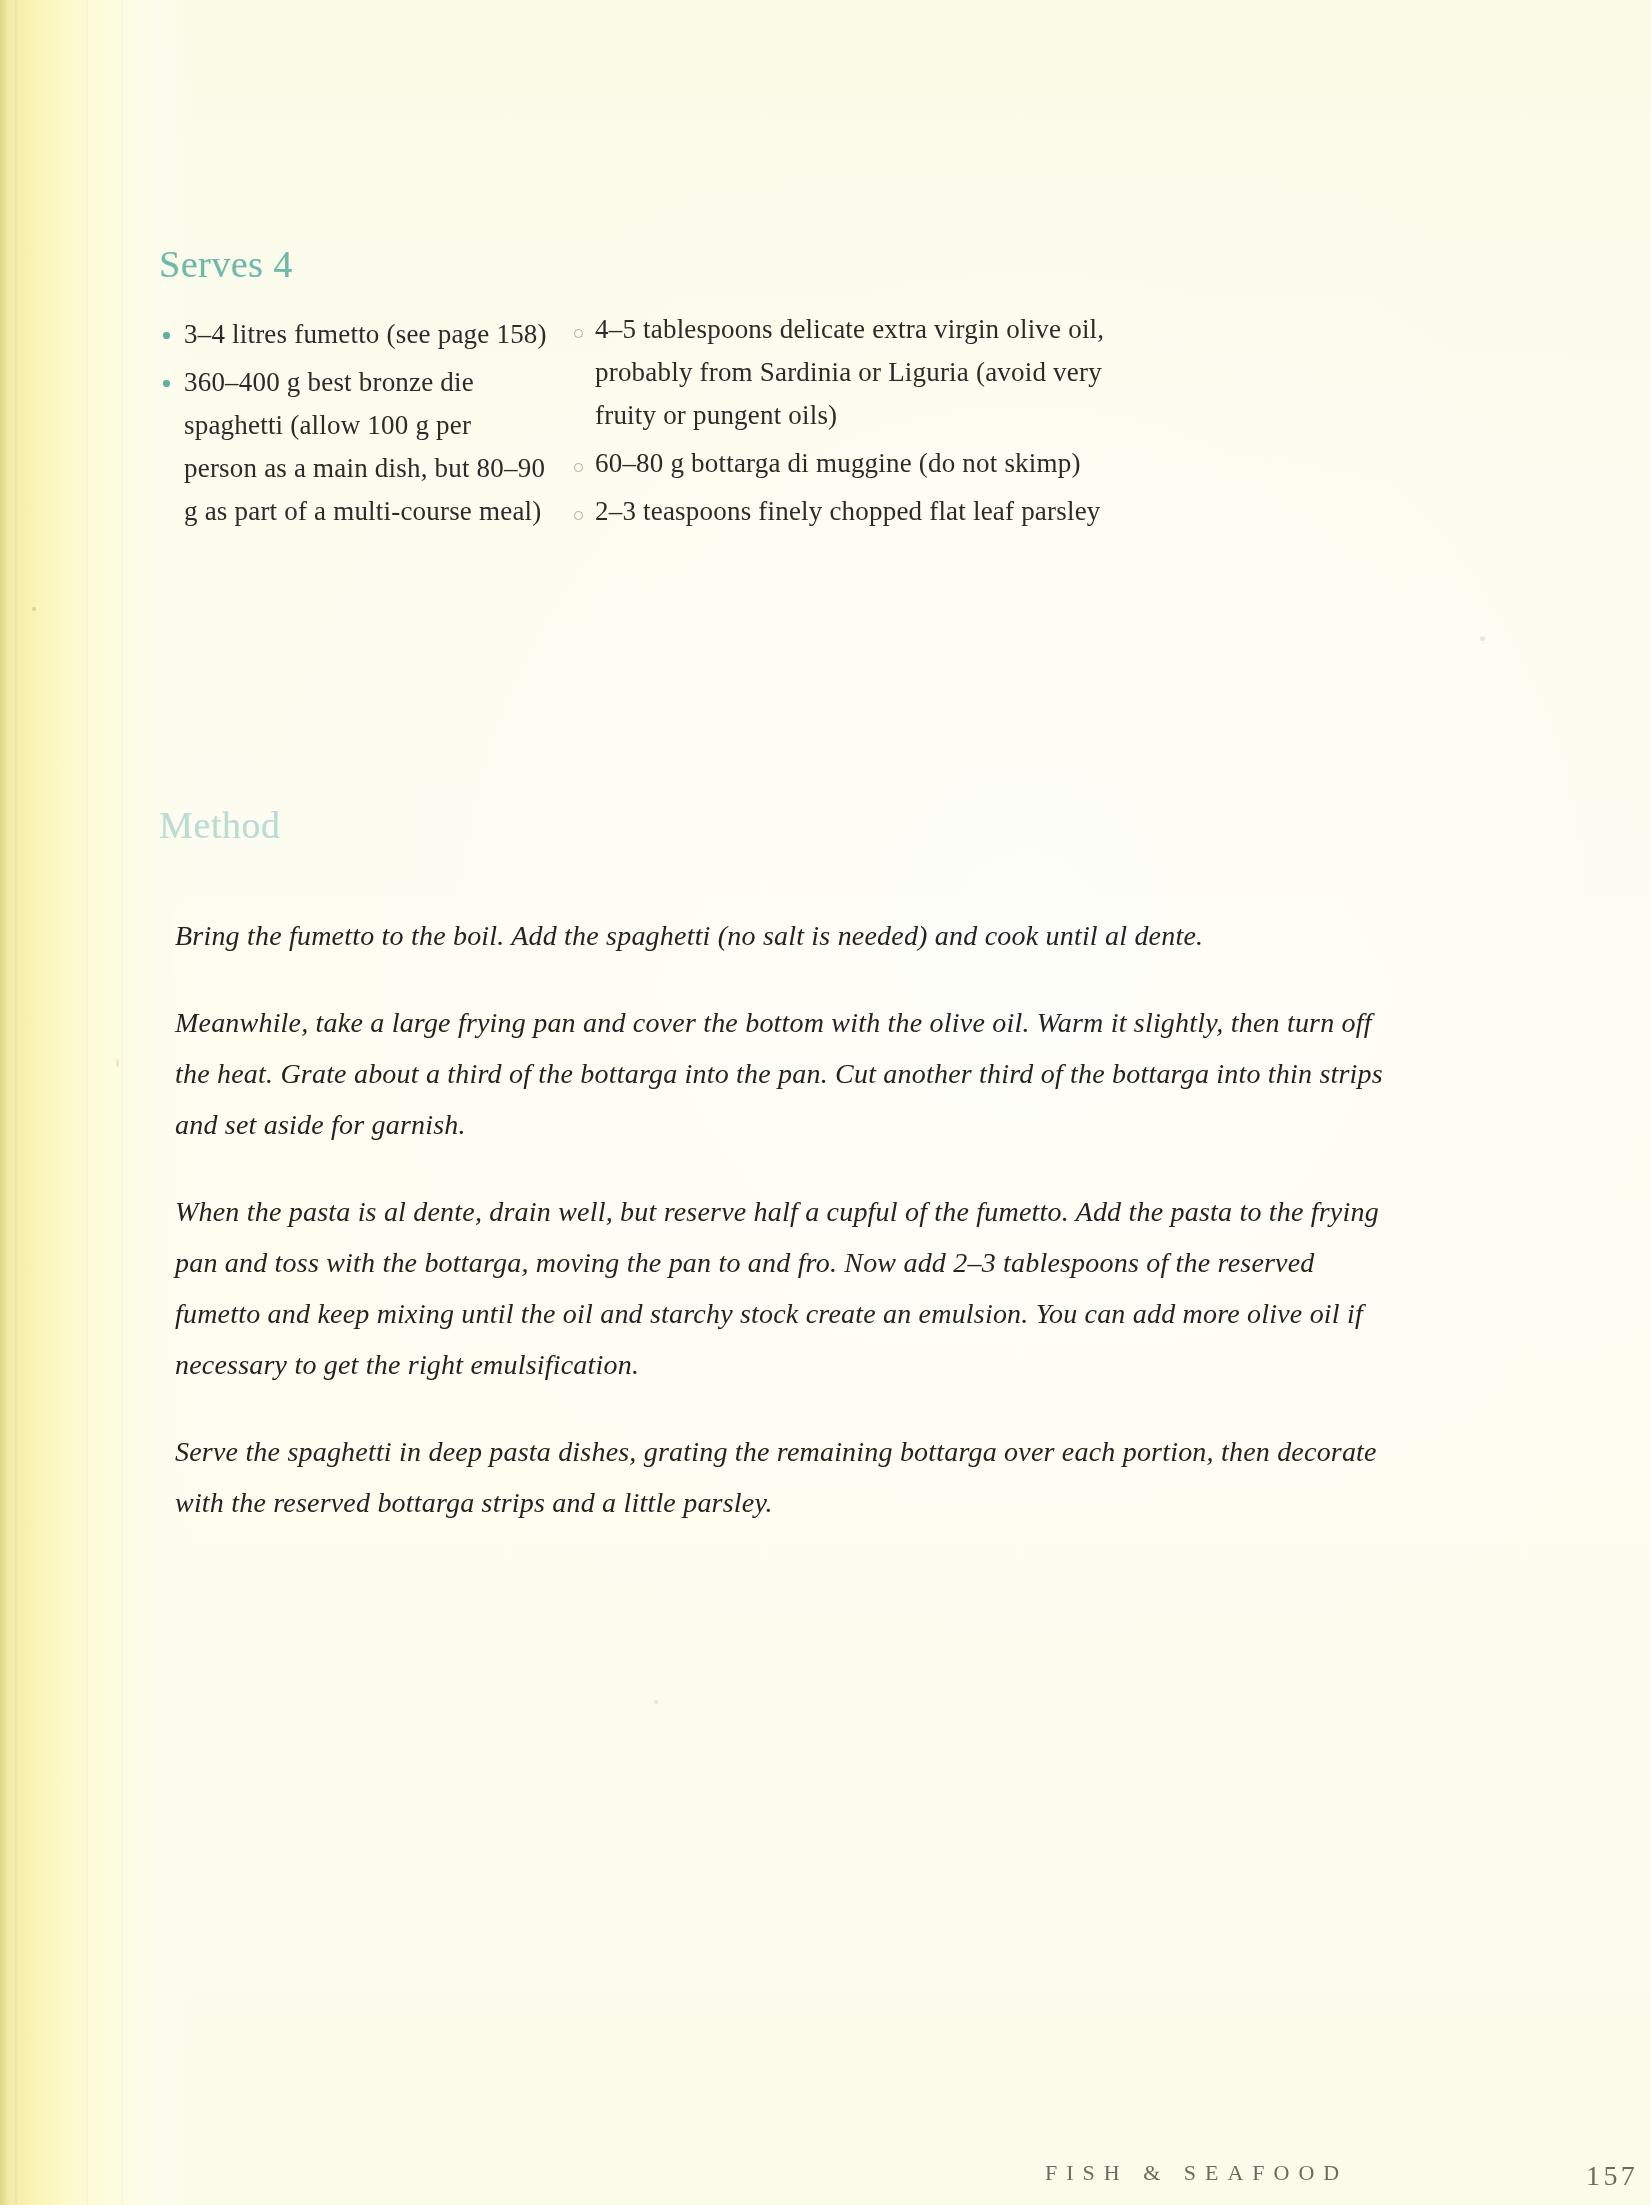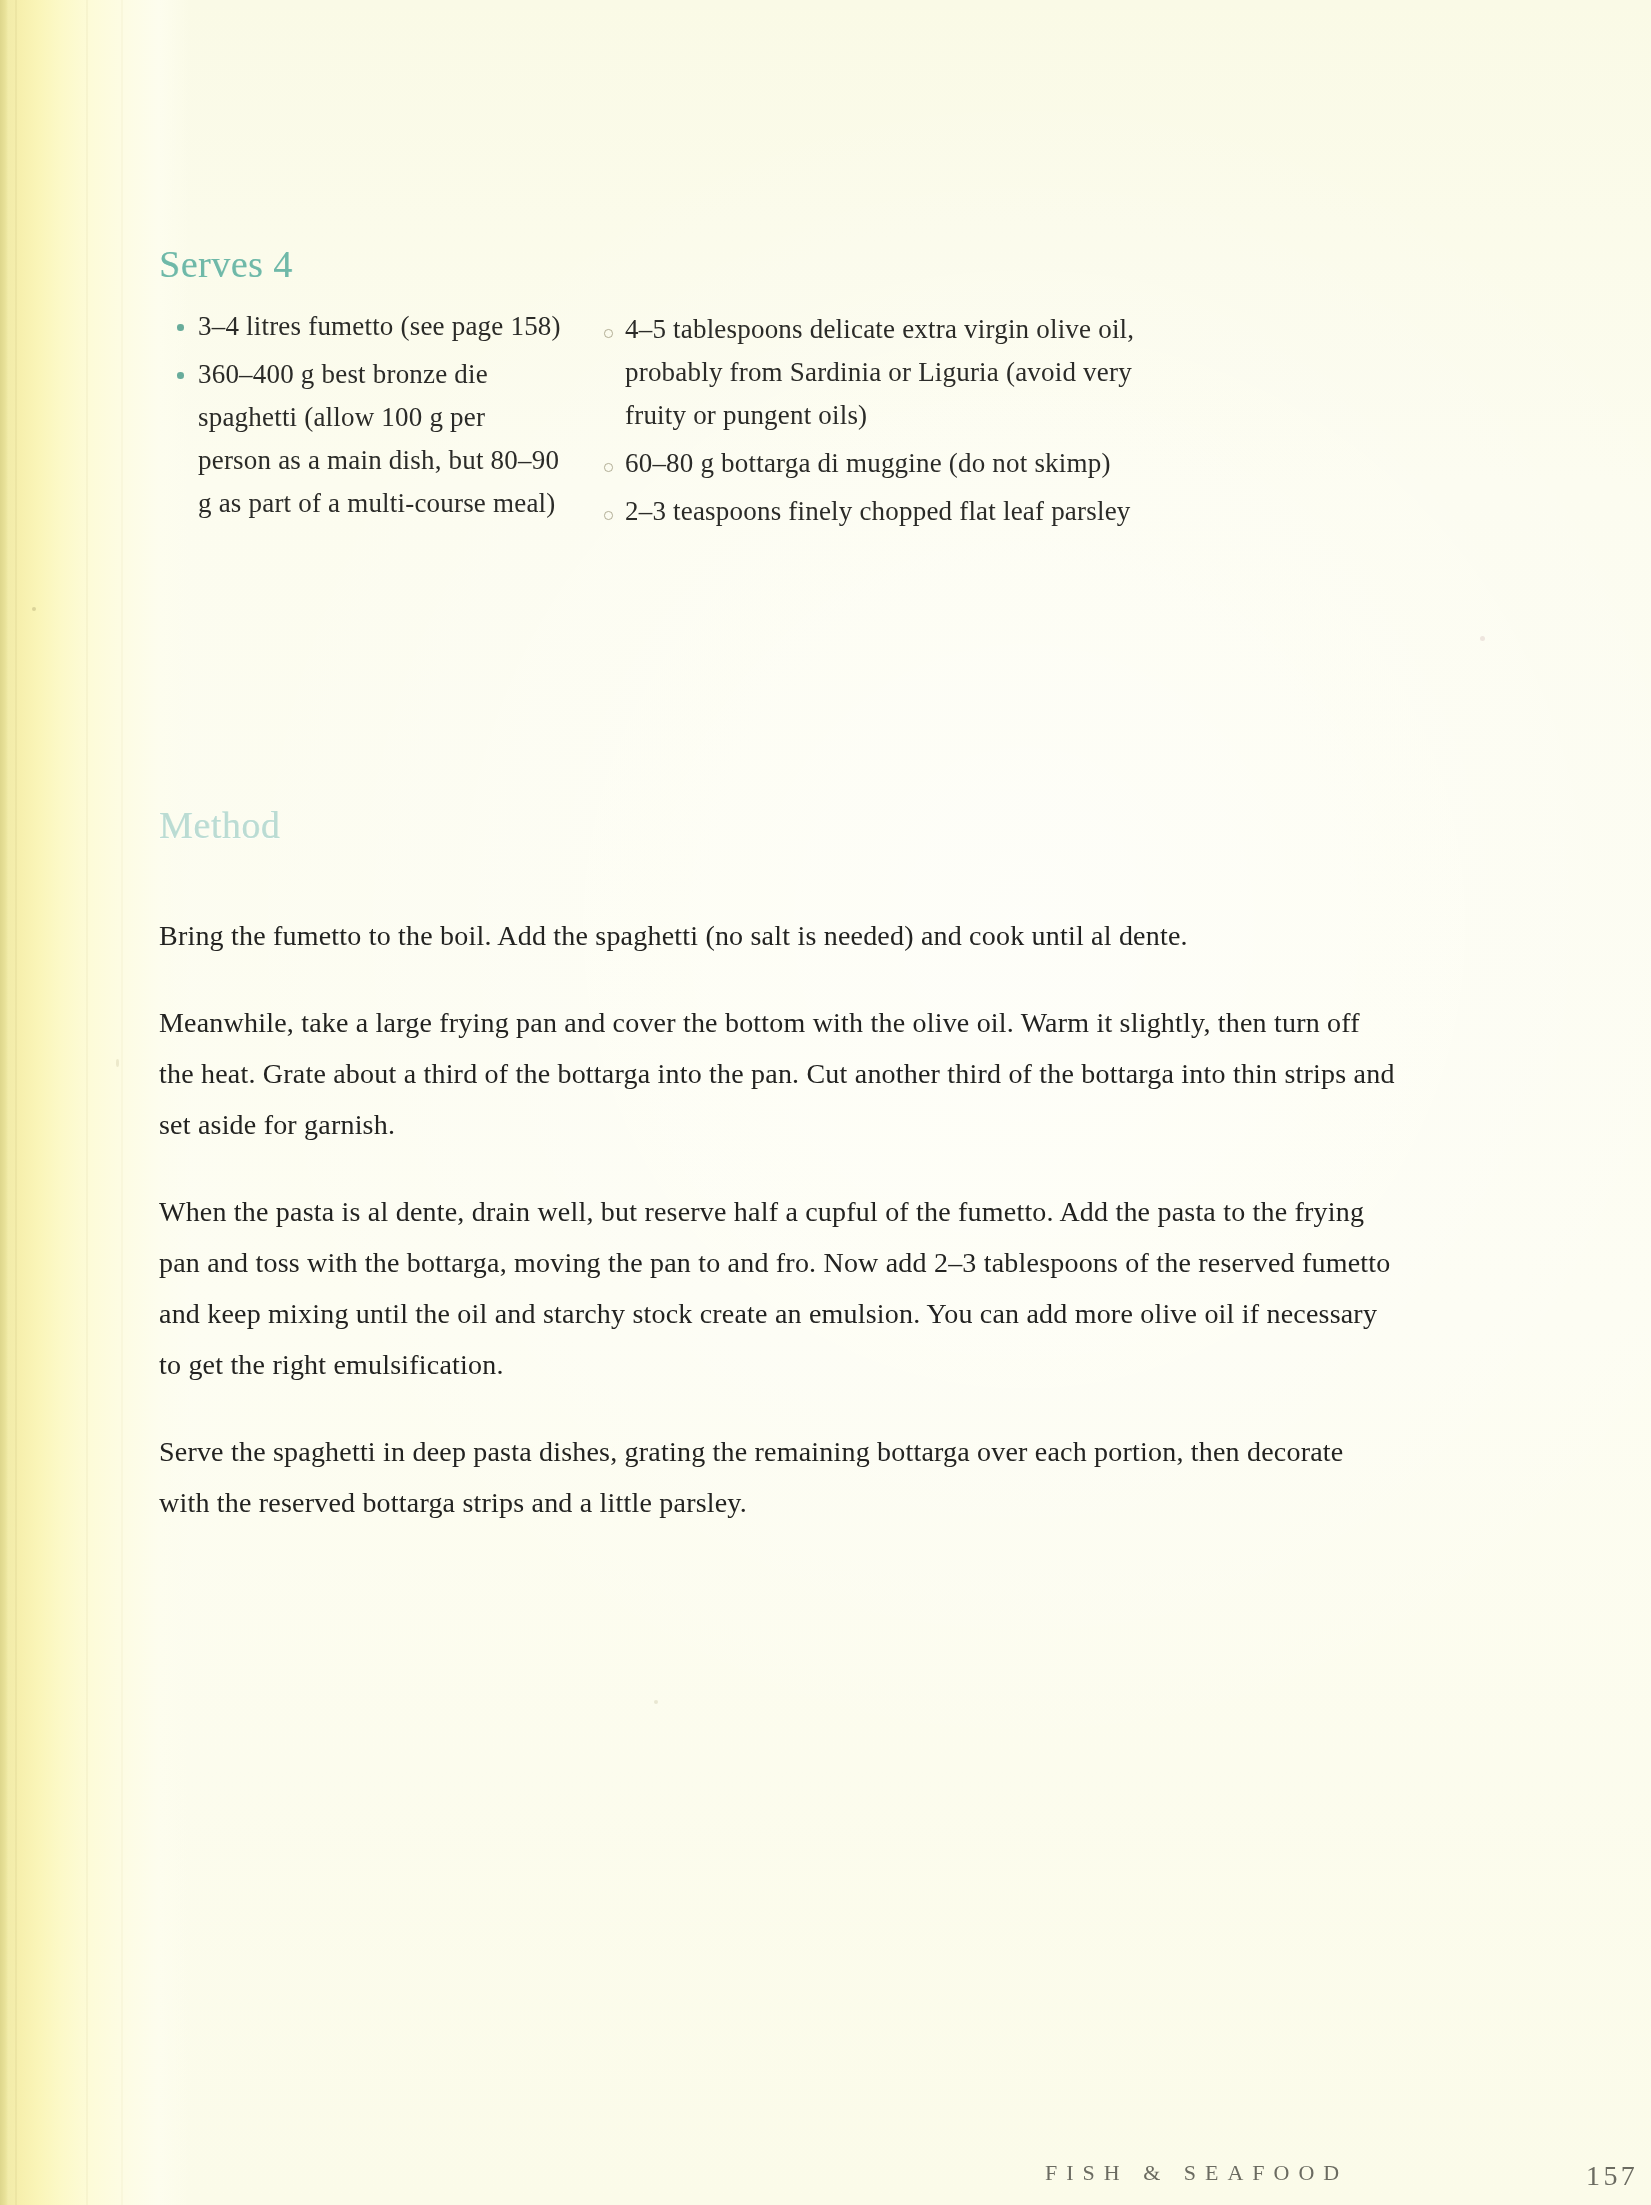--- a/index.html
+++ b/index.html
@@ -94,24 +94,25 @@
     text-shadow:
       0.6px 0.4px 0 rgba(172,214,205,0.5),
       -0.5px 0.5px 0 rgba(255,255,255,0.62),
       0 0 1px rgba(255,255,255,0.4);
   }
 
   
   .ingredients {
     position: absolute;
     top: 305px;
-    left: 14px;
+    left: 0;
     width: 1342px;
     display: flex;
-    gap: 36px;
+    gap: 20px;
+    align-items: flex-end;
   }
   .ing-col { width: 391px; }
   .ing-col.right { width: 580px; padding-top: 3.3px; }
 
   .ing-item {
     position: relative;
     padding-left: 25px;
     margin-bottom: 5px;
     font-size: 27px;
     line-height: 43px;
@@ -138,25 +139,26 @@
   }
 
   
   .method {
     position: absolute;
     top: 910px;
     left: 0;
     width: 1241px;
   }
   .method p {
-    margin: 0 0 36px 0;
+    margin: 0 0 36px 16px;
     font-size: 28px;
     line-height: 51px;
     color: #232321;
     letter-spacing: 0.2px;
+    font-style: italic;
   }
   .method p:last-child { margin-bottom: 0; }
 
   
   .footer {
     position: absolute;
     left: 1045px;
     bottom: 0;
     width: 613px;
     height: 45px;

